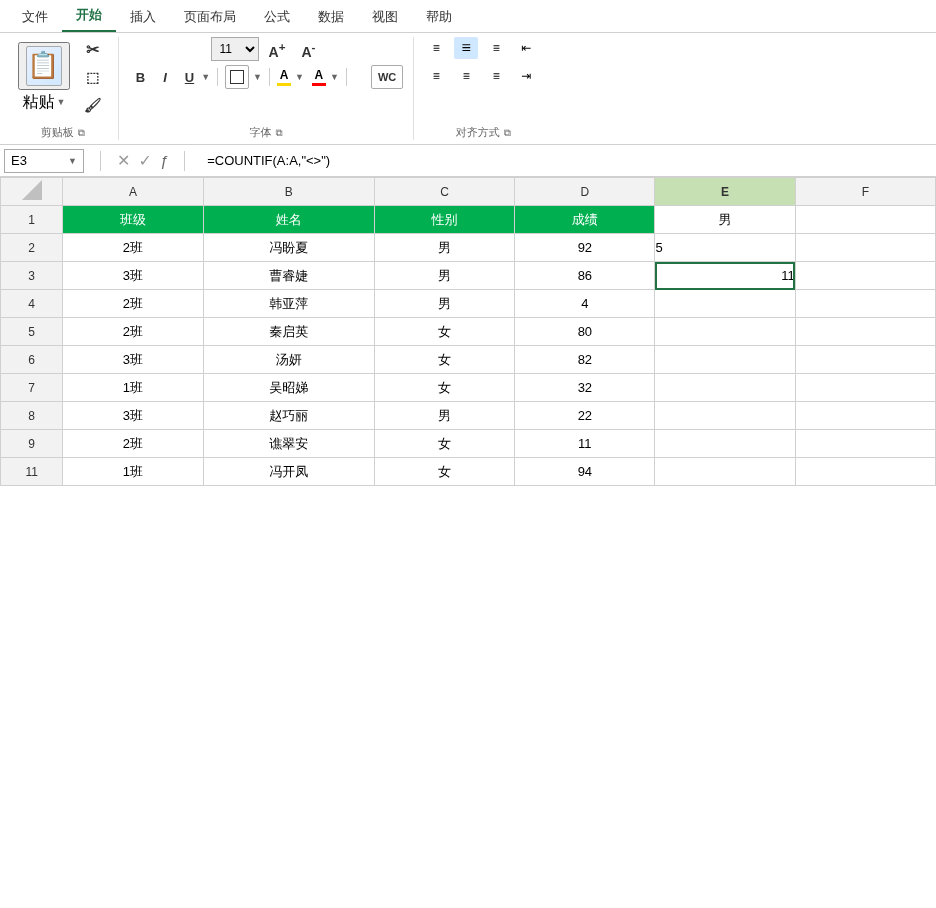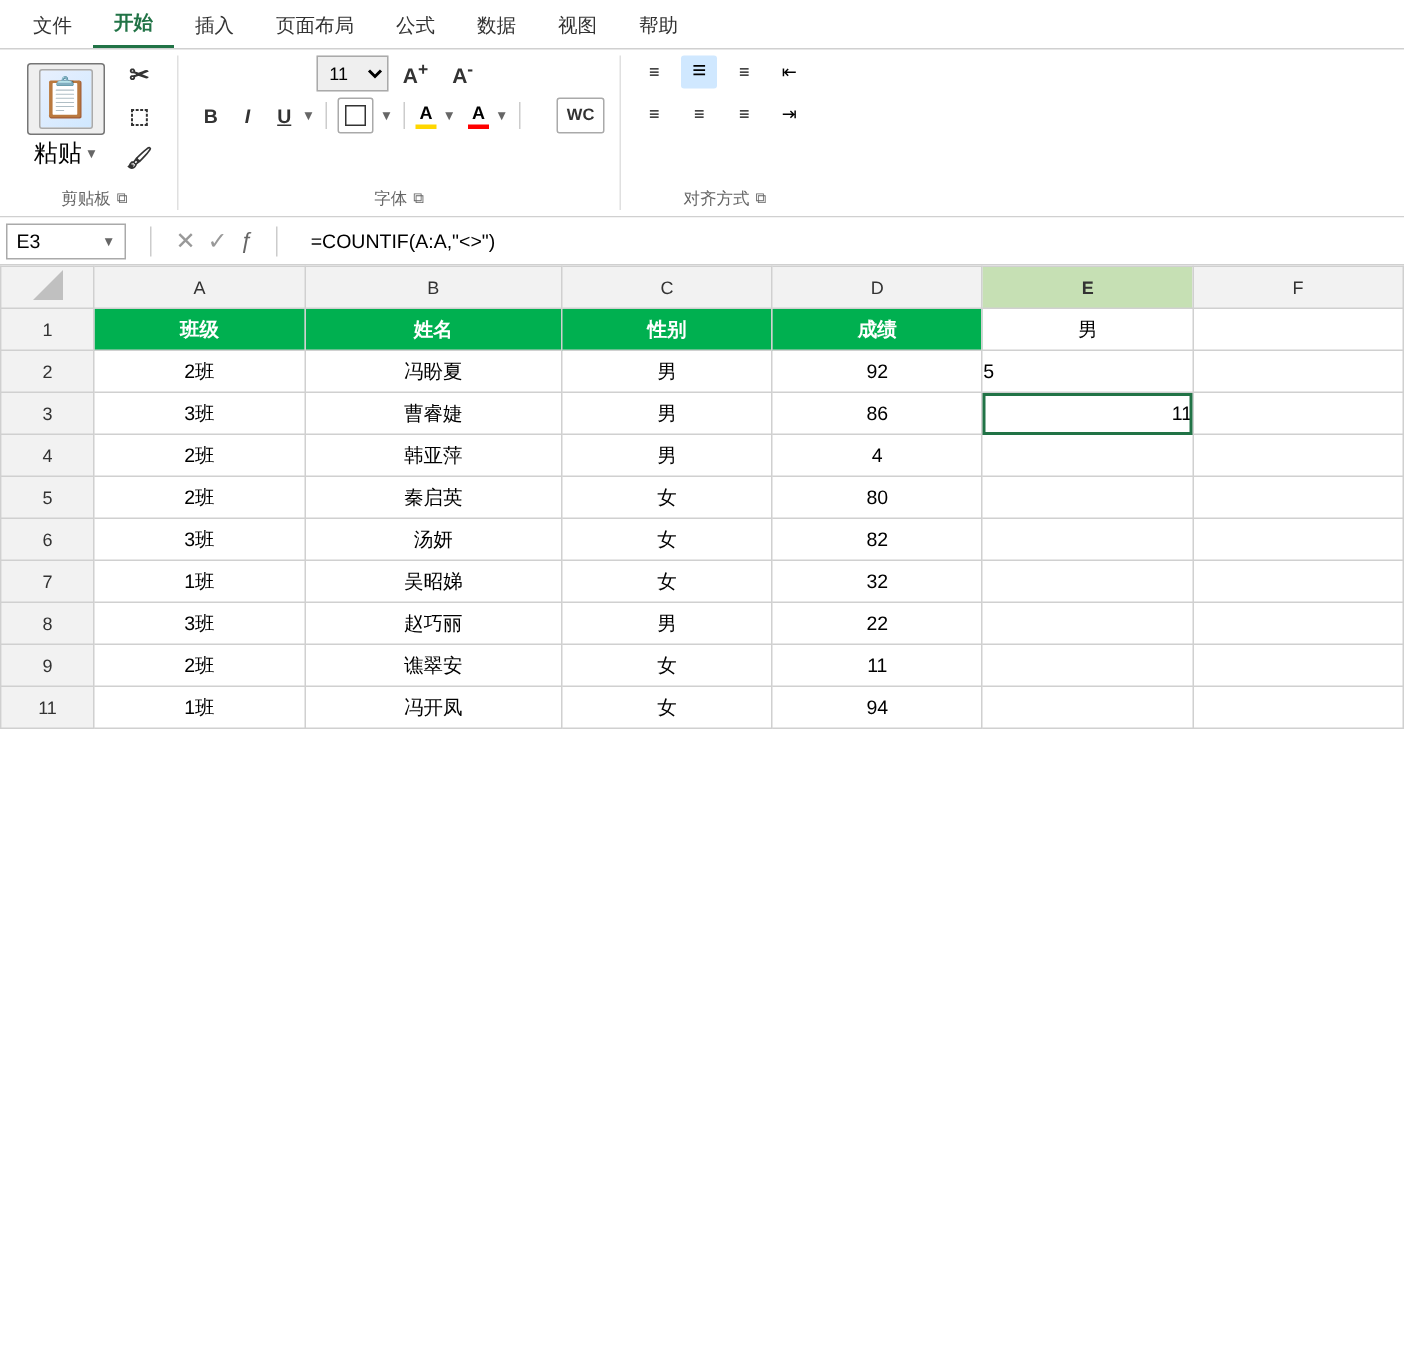--- a/index.html
+++ b/index.html
@@ -125,21 +125,21 @@
     }
     .col-header.active-col { background: #c6e0b4; font-weight: bold; }
     .row-header {
       background: #f2f2f2; color: #333; font-size: 12px;
       width: 36px; text-align: center;
     }
     .corner-header { background: #f2f2f2; width: 36px; }
 
     
     .data-cell { padding: 2px 6px; }
-    .cell-green-bg { background: #00b050; color: #fff; font-weight: bold; }
+    .cell-green-bg { background: #00b050; color: #fff; font-weight: normal; }
     .cell-active { outline: 2px solid #217346; outline-offset: -2px; }
     .cell-normal { background: #fff; }
 
     .spreadsheet-container { overflow: hidden; }
 
     
     .dropdown-arrow { font-size: 9px; color: #666; }
   </style>
 </head>
 <body>

